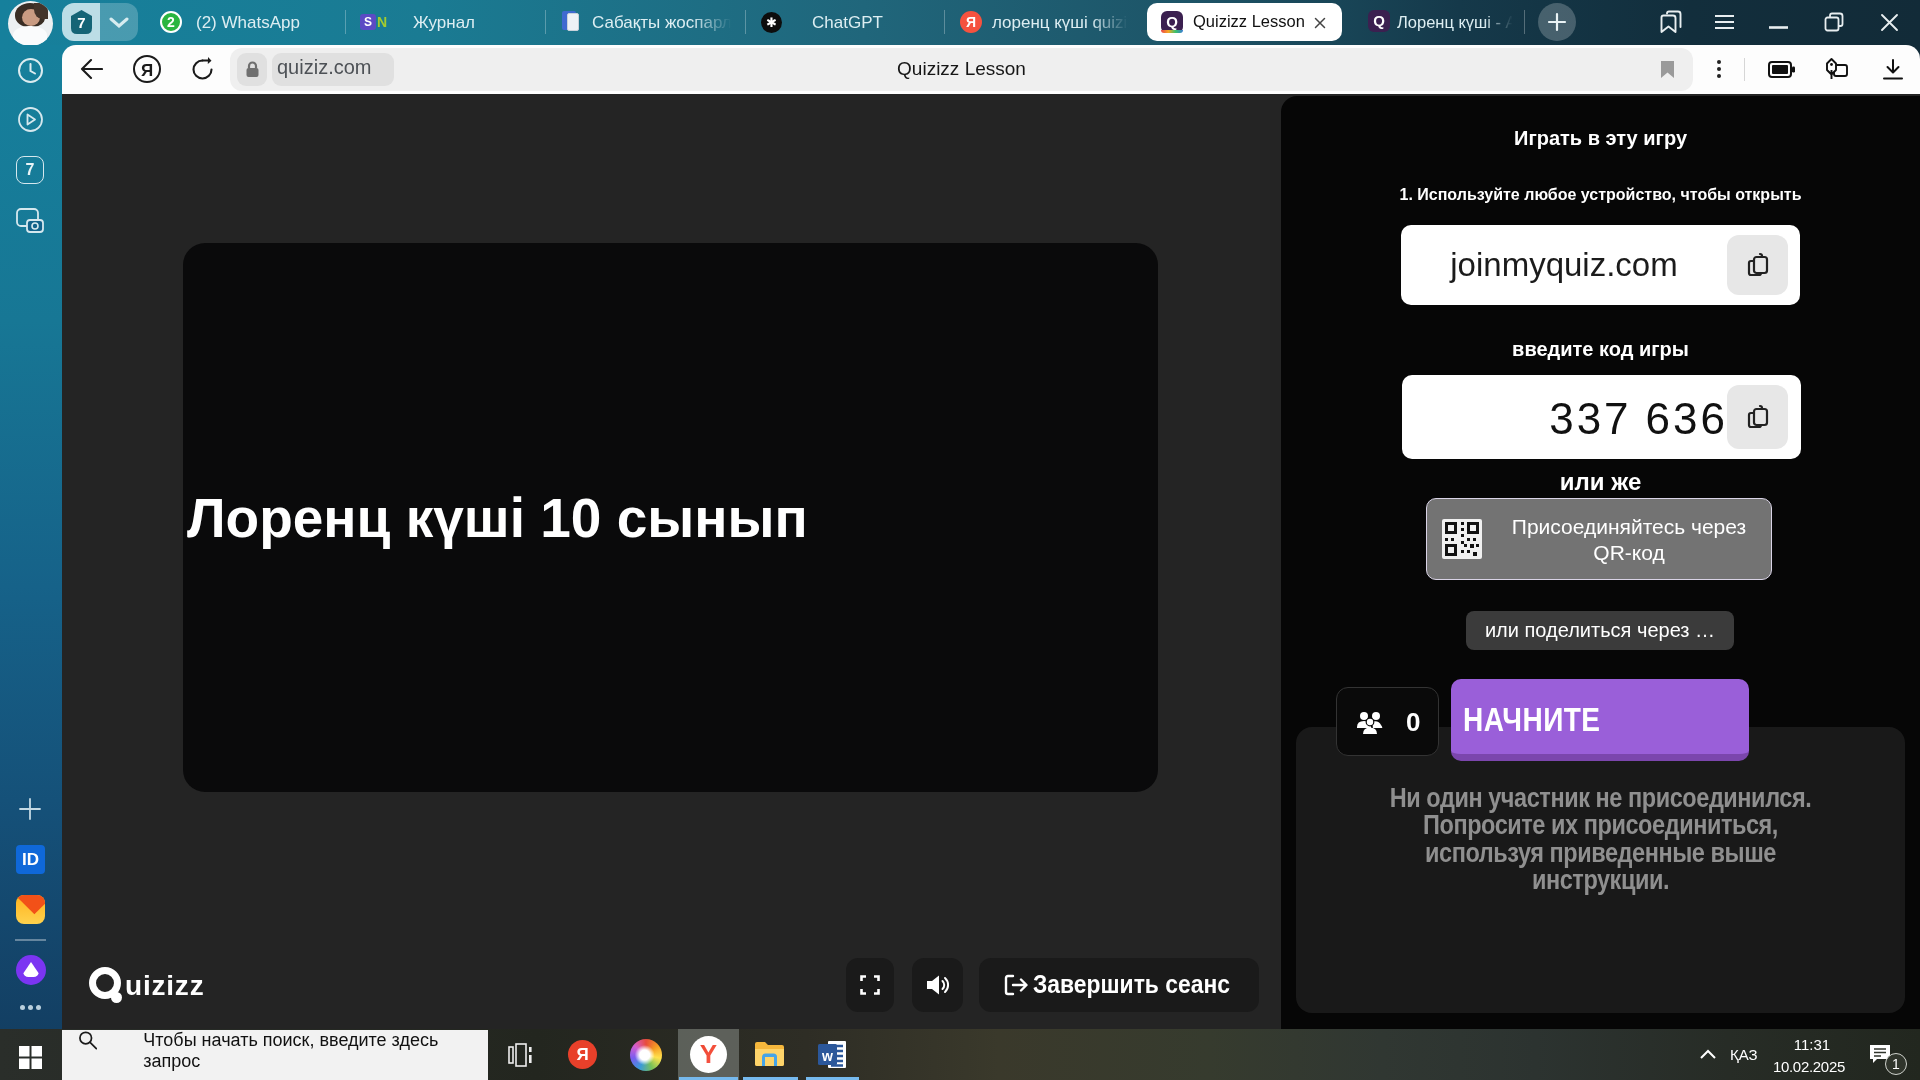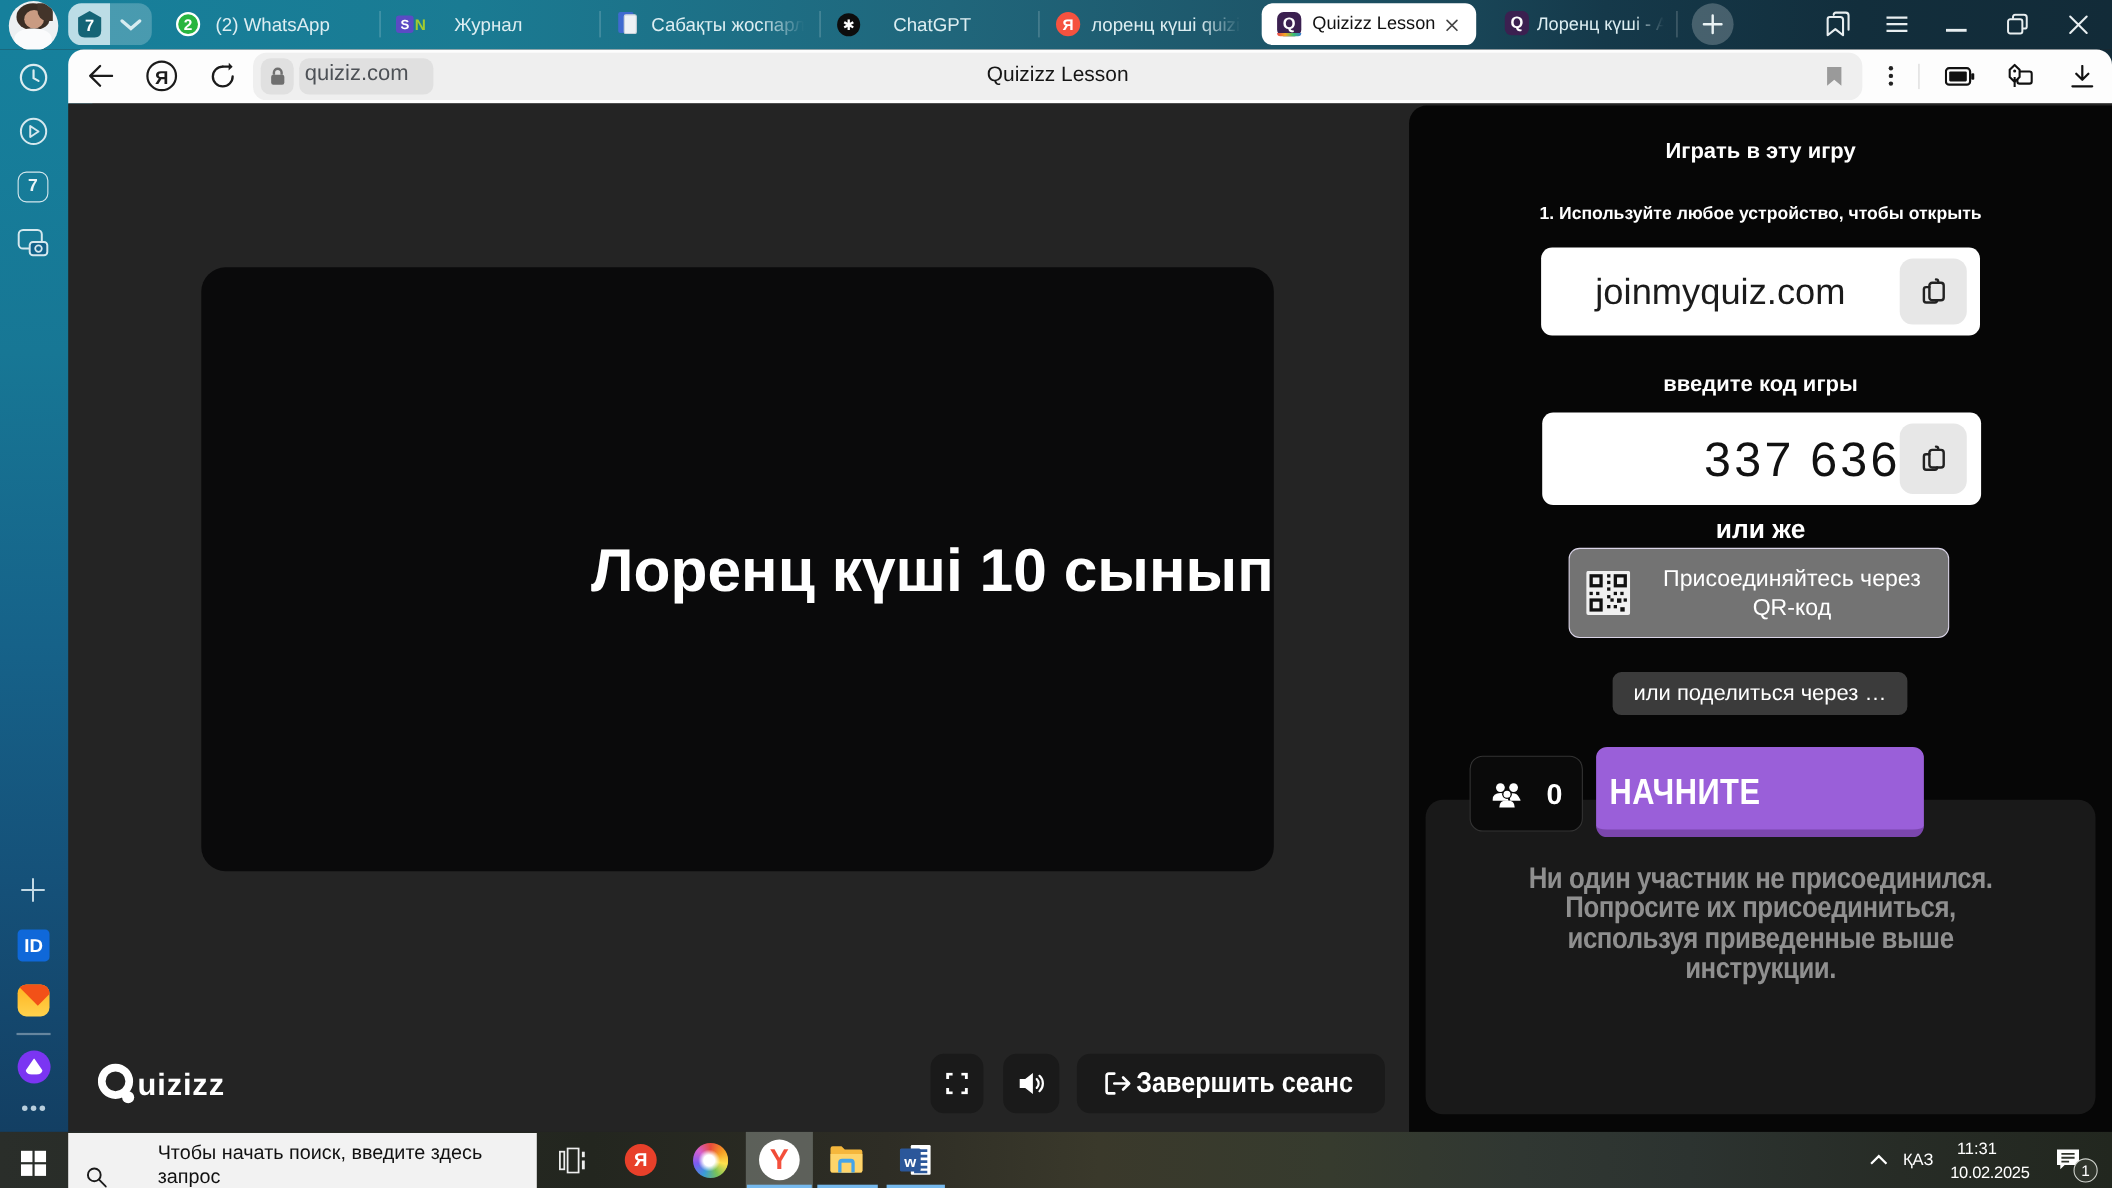--- a/index.html
+++ b/index.html
@@ -18,38 +18,38 @@
   #addr { left:62px; top:45px; width:1858px; height:49px; background:#fdfdfd; border-radius:14px 14px 0 0; }
   #urlpill { position:absolute; left:168px; top:3px; width:1463px; height:43px; background:#efefef; border-radius:12px; }
 
   
   #sidebar { left:0; top:45px; width:84px; height:984px;
     background:linear-gradient(180deg,#16809c 0%,#177795 28%,#166289 55%,#155078 78%,#133f63 100%); }
 
   
   #content { left:62px; top:94px; width:1858px; height:935px; background:#242424; }
   #card { position:absolute; left:121px; top:149px; width:975px; height:549px; background:#0a0a0b; border-radius:22px; }
-  #cardtitle { position:absolute; left:4px; right:0; top:243px; text-align:right; color:#fff; font-size:55px; font-weight:bold; letter-spacing:0px; }
+  #cardtitle { position:absolute; left:4px; right:0; top:243px; text-align:left; color:#fff; font-size:55px; font-weight:bold; letter-spacing:0px; }
 
   
   .darkbtn { position:absolute; background:#1a1a1a; border-radius:12px; }
 
   
   #rpanel { left:1281px; top:96px; width:639px; height:933px; background:#060606; border-radius:16px 0 0 0; color:#fff; }
   .rp-center { position:absolute; left:0; width:639px; text-align:center; }
   .whitebox { position:absolute; background:#fff; border-radius:10px; }
   .copybtn { position:absolute; background:#e7e7e7; border-radius:12px; display:flex; align-items:center; justify-content:center; }
 
   
   #msgpanel { position:absolute; left:15px; top:631px; width:609px; height:286px; background:#191919; border-radius:16px; }
 
   
   #taskbar { left:0; top:1029px; width:1920px; height:51px;
     background:linear-gradient(90deg,#2a2e2a 0%,#23261f 28%,#2e2d25 42%,#3a392b 52%,#363b2e 63%,#303732 72%,#2c3330 80%,#272c26 90%,#22271f 100%); }
-  #searchbox { position:absolute; left:62px; top:1px; width:426px; height:50px; background:#f2f2f2; display:flex; align-items:flex-end;gap:32px; }
+  #searchbox { position:absolute; left:62px; top:1px; width:426px; height:50px; background:#f2f2f2; display:flex; align-items:flex-start;gap:32px; }
 </style>
 </head>
 <body>
 <div id="root">
 
   <div id="tabbar" class="abs">
 
     <div class="abs" style="left:8px; top:1px; width:45px; height:45px; border-radius:50%; background:#edf0f2; overflow:hidden;">
       <div class="abs" style="left:7px; top:2px; width:30px; height:24px; border-radius:50% 50% 40% 46%; background:#3a2d24;"></div>
       <div class="abs" style="left:14px; top:8px; width:18px; height:17px; border-radius:50%; background:#c99b82;"></div>
@@ -366,21 +366,21 @@
       </svg>
 
     <div class="abs" style="left:679px; top:48px; width:59px; height:3px; background:#76b9ed;"></div>
     <div class="abs" style="left:743px; top:48px; width:55px; height:3px; background:#76b9ed;"></div>
     <div class="abs" style="left:806px; top:48px; width:53px; height:3px; background:#76b9ed;"></div>
 
     <svg class="abs" style="left:1700px; top:20px;" width="16" height="10" viewBox="0 0 16 10">
         <path d="M1 9 L8 2 L15 9" stroke="#fff" stroke-width="2" fill="none"></path>
       </svg>
     <div class="abs" style="left:1730px; top:17px; color:#fff; font-size:15px;">ҚАЗ</div>
-    <div class="abs" style="left:1779px; top:7px; width:66px; text-align:left; color:#fff; font-size:15px;">11:31</div>
+    <div class="abs" style="left:1779px; top:7px; width:66px; text-align:center; color:#fff; font-size:15px;">11:31</div>
     <div class="abs" style="left:1770px; top:29px; width:75px; text-align:right; color:#fff; font-size:15px; letter-spacing:-0.3px;">10.02.2025</div>
     <svg class="abs" style="left:1869px; top:15px;" width="22" height="20" viewBox="0 0 22 20">
         <path d="M1 1 H21 V15 H8 L4 19 V15 H1 Z" fill="#fff"></path>
         <path d="M5 5 H17 M5 8.5 H17 M5 12 H12" stroke="#30352c" stroke-width="1.6"></path>
       </svg>
     <div class="abs" style="left:1885px; top:24px; width:22px; height:22px; border-radius:50%; background:#30352c; border:1.5px solid #cfd2cc; color:#fff; font-size:14px; text-align:center; line-height:21px;">1</div>
   </div>
 
 </div>
 

